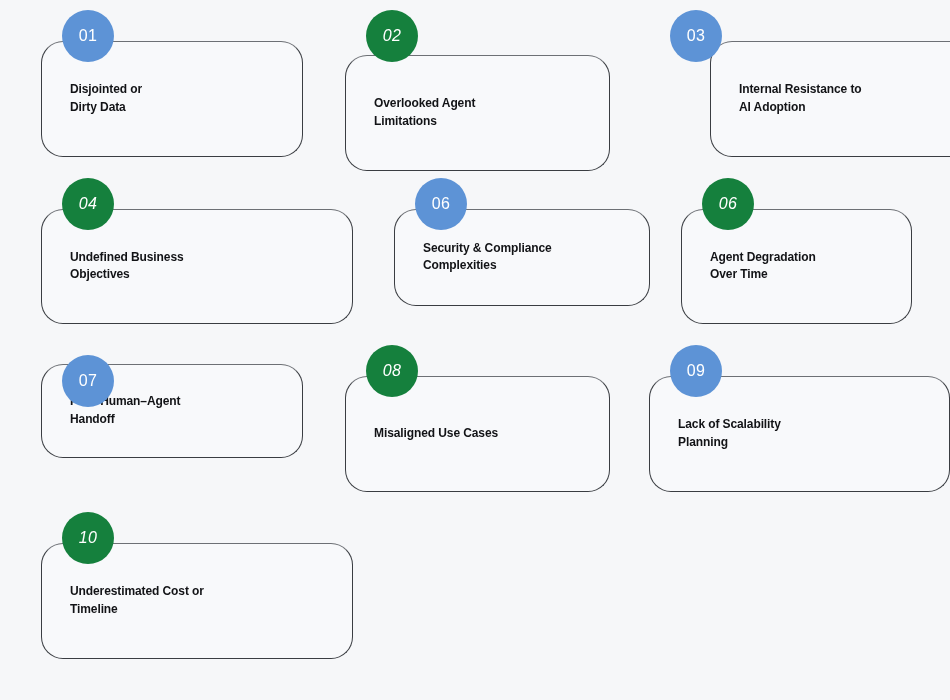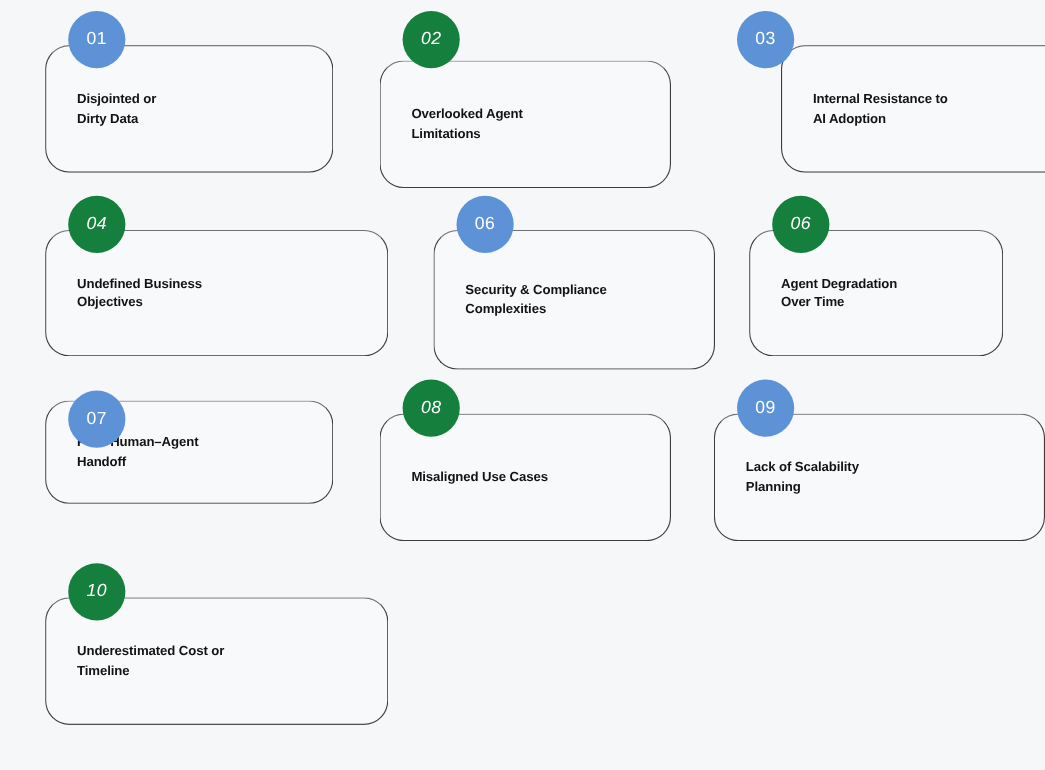--- a/index.html
+++ b/index.html
@@ -88,21 +88,21 @@
     <div class="card two-line" style="left: 678px; top: 41px; width: 309px; height: 116px; margin-left: 32px;">
       <div class="card-text">Internal Resistance to
 AI Adoption</div>
     </div>
     <div class="badge dark" style="left: 62px; top: 178px;">04</div>
     <div class="card two-line" style="left: 41px; top: 209px; width: 312px; height: 115px;">
       <div class="card-text">Undefined Business
 Objectives</div>
     </div>
     <div class="badge light" style="left: 415px; top: 178px;">06</div>
-    <div class="card two-line" style="left: 394px; top: 209px; width: 256px; height: 127px;">
+    <div class="card two-line" style="left: 394px; top: 209px; width: 256px; height: 97px;">
       <div class="card-text">Security &amp; Compliance
 Complexities</div>
     </div>
     <div class="badge dark" style="left: 702px; top: 178px;">06</div>
     <div class="card two-line" style="left: 681px; top: 209px; width: 231px; height: 115px;">
       <div class="card-text">Agent Degradation
 Over Time</div>
     </div>
     <div class="badge light" style="left: 62px; top: 355px;">07</div>
     <div class="card two-line" style="left: 41px; top: 364px; width: 262px; height: 94px;">

